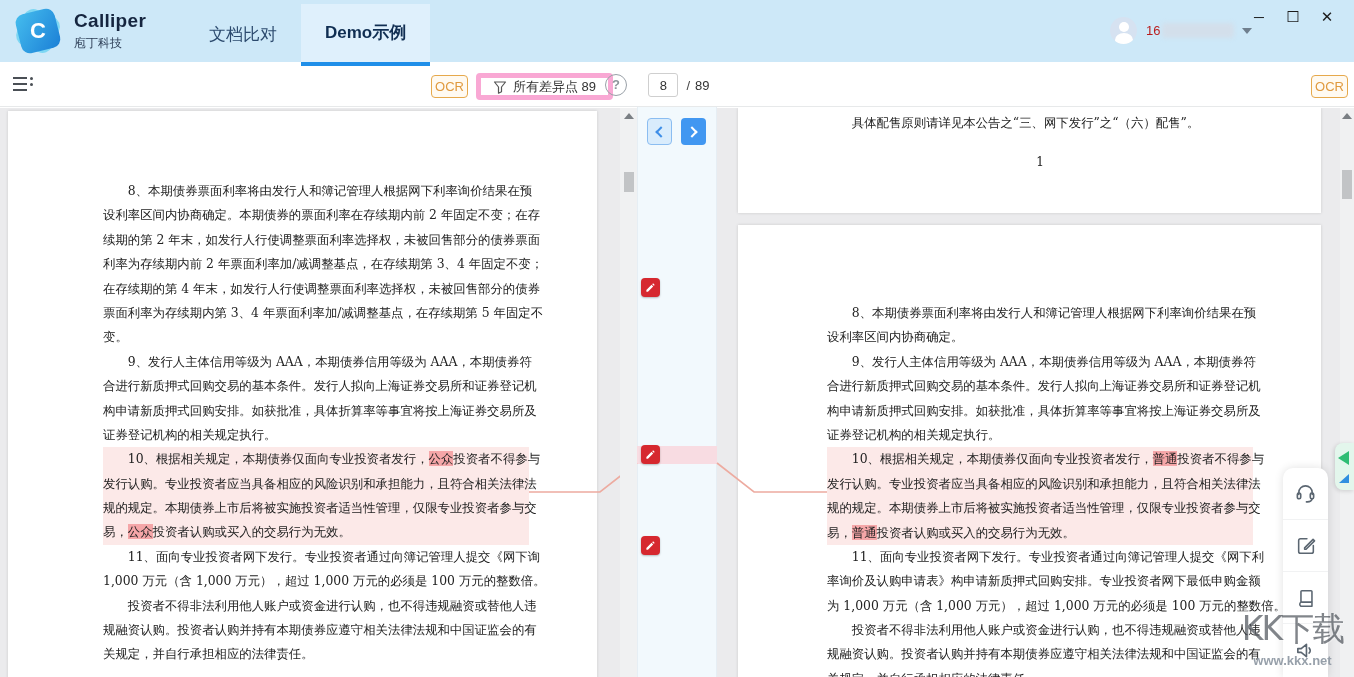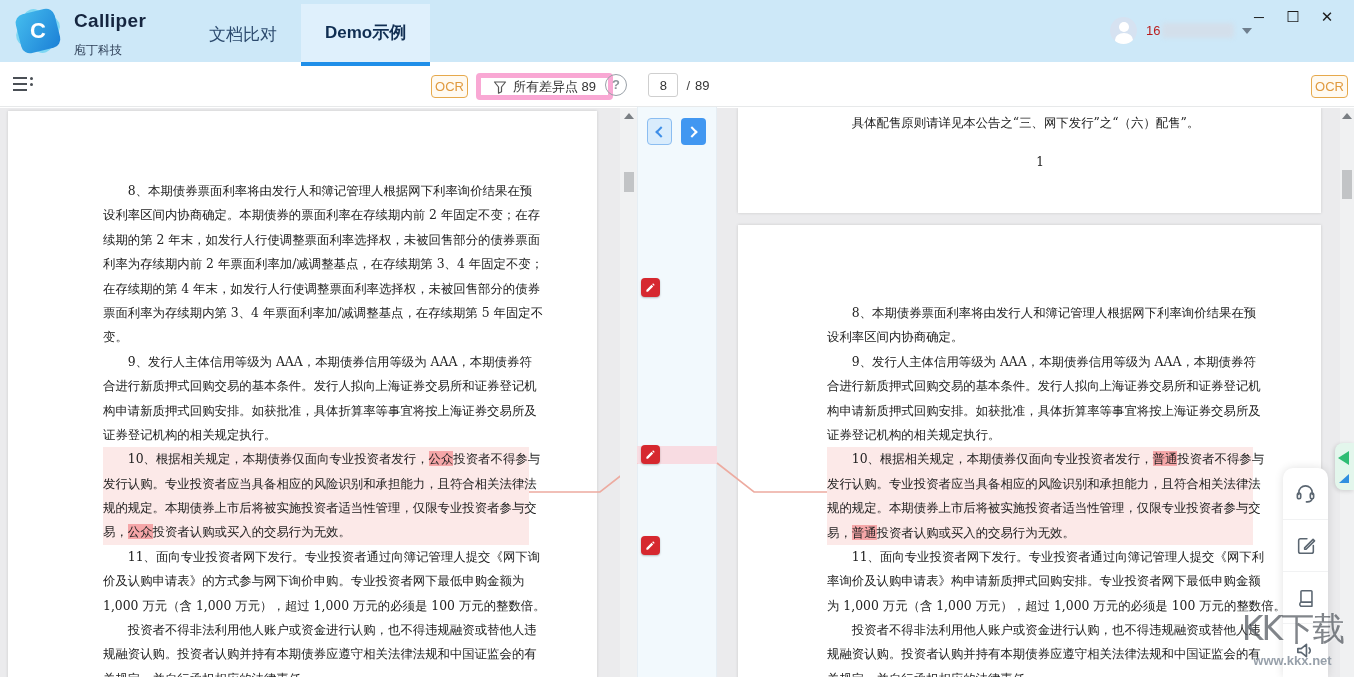--- a/index.html
+++ b/index.html
@@ -6,21 +6,21 @@
   html,body { width:1354px; height:677px; overflow:hidden; font-family:"Liberation Sans",sans-serif; background:#fff; position:relative; }
 
   
   .header { position:absolute; left:0; top:0; width:1354px; height:62px; background:#cde8f8; z-index:10; }
   .logo { position:absolute; left:15px; top:8px; width:46px; height:46px; }
   .logo .back { position:absolute; inset:4px; background:#7ed7f3; border-radius:10px; transform:rotate(24deg); }
   .logo .front { position:absolute; inset:3px; background:linear-gradient(135deg,#45bdee,#1b7fd6); border-radius:9px; transform:rotate(-14deg); }
   .logo .letter { position:absolute; inset:0; display:flex; align-items:center; justify-content:center; color:#fff; font-weight:bold; font-size:22px; }
   .brand-text { position:absolute; left:74px; top:10px; }
   .brand-name { font-size:19px; font-weight:bold; color:#15253f; letter-spacing:.3px; }
-  .brand-sub { font-size:12px; color:#2c3d55; margin-top:10px; }
+  .brand-sub { font-size:12px; color:#2c3d55; margin-top:3px; }
   .tabs { position:absolute; left:185px; top:4px; height:62px; display:flex; }
   .tab { height:62px; line-height:62px; padding:0 24px; font-size:17px; color:#2c4a6e; cursor:pointer; }
   .tab.active { background:#dff0fc; color:#102e52; font-weight:bold; border-bottom:4px solid #1f8fe9; line-height:58px; }
   .user { position:absolute; left:1110px; top:17px; display:flex; align-items:center; }
   .avatar { width:27px; height:27px; border-radius:50%; background:#d6e2f1; position:relative; overflow:hidden; }
   .avatar::before { content:""; position:absolute; left:8.5px; top:5px; width:10px; height:10px; border-radius:50%; background:#fff; }
   .avatar::after { content:""; position:absolute; left:4.5px; top:16px; width:18px; height:14px; border-radius:50%; background:#fff; }
   .user-name { font-size:13px; color:#b91c1c; margin-left:9px; }
   .blur-box { display:inline-block; width:72px; height:15px; margin-left:2px; vertical-align:-3px; background:#d3dfeb; border-radius:3px; filter:blur(2px); }
   .caret-down { width:0; height:0; border-left:5px solid transparent; border-right:5px solid transparent; border-top:6px solid #6f7f8e; margin-left:8px; }
@@ -164,21 +164,20 @@
         <div class="doc-line"><span>变。</span></div>
         <div class="doc-line"><span>　　9、发行人主体信用等级为 AAA，本期债券信用等级为 AAA，本期债券符</span></div>
         <div class="doc-line"><span>合进行新质押式回购交易的基本条件。发行人拟向上海证券交易所和证券登记机</span></div>
         <div class="doc-line"><span>构申请新质押式回购安排。如获批准，具体折算率等事宜将按上海证券交易所及</span></div>
         <div class="doc-line"><span>证券登记机构的相关规定执行。</span></div>
         <div class="doc-line hl-block"><span>　　10、根据相关规定，本期债券仅面向专业投资者发行，</span><span class="hl-word">公众</span><span>投资者不得参与</span></div>
         <div class="doc-line hl-block"><span>发行认购。专业投资者应当具备相应的风险识别和承担能力，且符合相关法律法</span></div>
         <div class="doc-line hl-block"><span>规的规定。本期债券上市后将被实施投资者适当性管理，仅限专业投资者参与交</span></div>
         <div class="doc-line hl-block"><span>易，</span><span class="hl-word">公众</span><span>投资者认购或买入的交易行为无效。</span></div>
         <div class="doc-line"><span>　　11、面向专业投资者网下发行。专业投资者通过向簿记管理人提交《网下询</span></div>
-        <div class="doc-line"><span>价及认购申请表》的方式参与网下询价申购。专业投资者网下最低申购金额为</span></div>
         <div class="doc-line"><span>1,000 万元（含 1,000 万元），超过 1,000 万元的必须是 100 万元的整数倍。</span></div>
         <div class="doc-line"><span>　　投资者不得非法利用他人账户或资金进行认购，也不得违规融资或替他人违</span></div>
         <div class="doc-line"><span>规融资认购。投资者认购并持有本期债券应遵守相关法律法规和中国证监会的有</span></div>
         <div class="doc-line"><span>关规定，并自行承担相应的法律责任。</span></div>
       </div>
   </div>
 </div>
 
 <div class="doc-panel panel-right">
   <div class="page page-r0">

